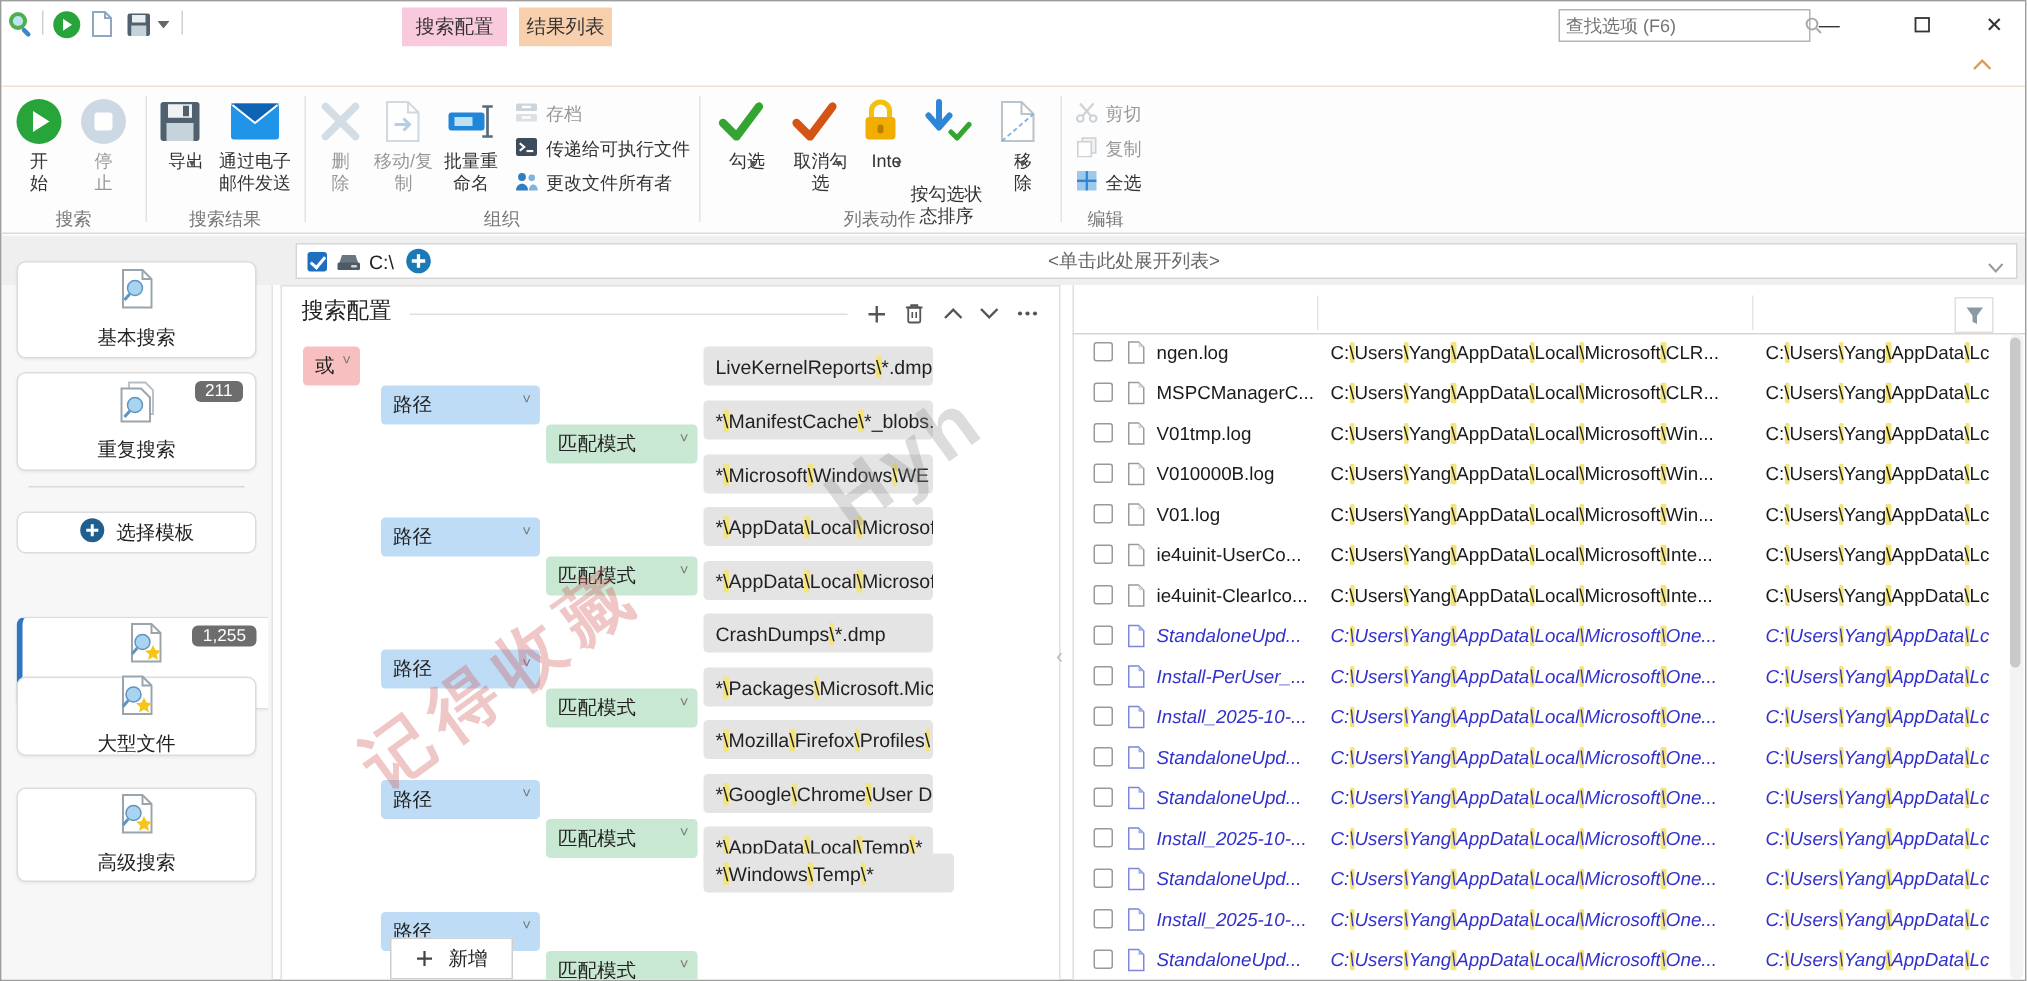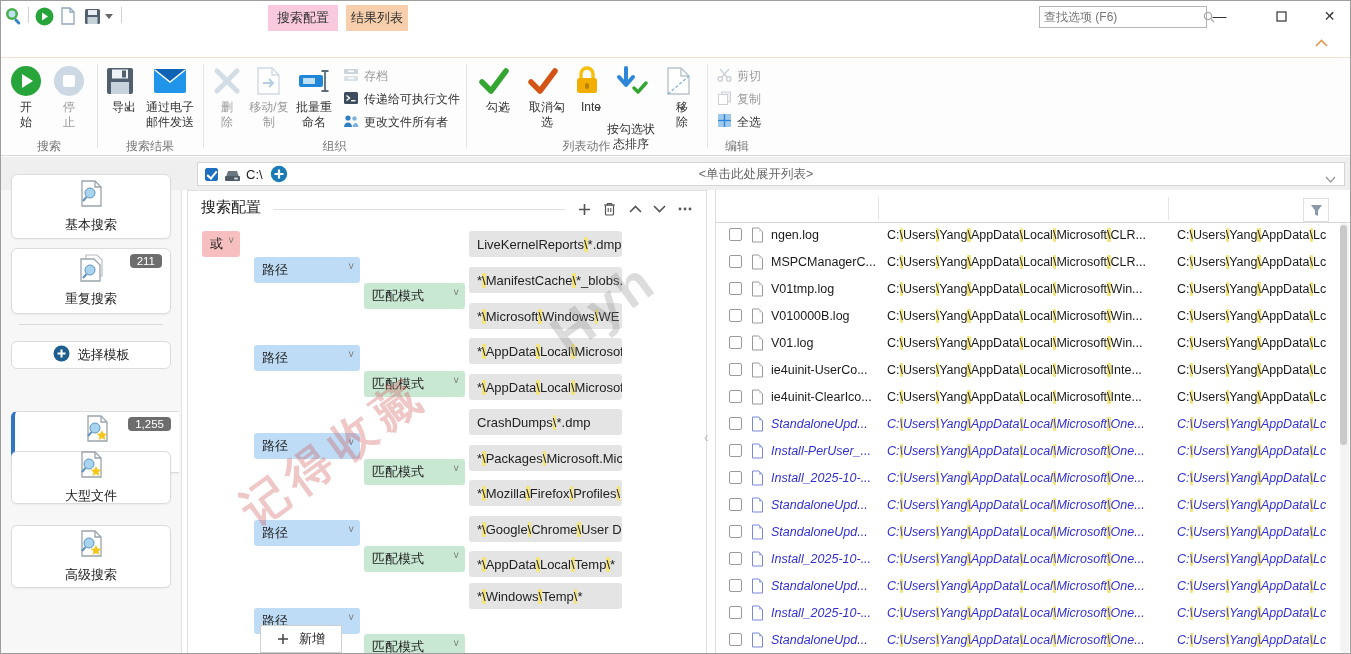--- a/index.html
+++ b/index.html
@@ -540,21 +540,21 @@
   <div class="crow-box val hl-bs" style="left:468px;top:408px;width:153px;">CrashDumps<span class="bs">\</span>*.dmp</div>
 
   <div class="crow-box val hl-bs" style="left:468px;top:444px;width:153px;">*<span class="bs">\</span>Packages<span class="bs">\</span>Microsoft.Mic</div>
 
   <div class="crow-box val hl-bs" style="left:468px;top:479px;width:153px;">*<span class="bs">\</span>Mozilla<span class="bs">\</span>Firefox<span class="bs">\</span>Profiles<span class="bs">\</span></div>
 
   <div class="crow-box val hl-bs" style="left:468px;top:515px;width:153px;">*<span class="bs">\</span>Google<span class="bs">\</span>Chrome<span class="bs">\</span>User D</div>
 
   <div class="crow-box val hl-bs" style="left:468px;top:550px;width:153px;">*<span class="bs">\</span>AppData<span class="bs">\</span>Local<span class="bs">\</span>Temp<span class="bs">\</span>*</div>
 
-  <div class="crow-box val hl-bs" style="left:468px;top:582px;width:153px;">*<span class="bs">\</span>Windows<span class="bs">\</span>Temp<span class="bs">\</span>*</div>
+  <div class="crow-box val hl-bs" style="left:468px;top:568px;width:167px;">*<span class="bs">\</span>Windows<span class="bs">\</span>Temp<span class="bs">\</span>*</div>
 
   <div class="addbtn">
     <svg width="12" height="12" viewBox="0 0 12 12">
         <path d="M6 1v10M1 6h10" stroke="#444" stroke-width="1.5"></path>
       </svg>
     <span>新增</span>
   </div>
 
   <div class="split-handle">‹</div>
 

